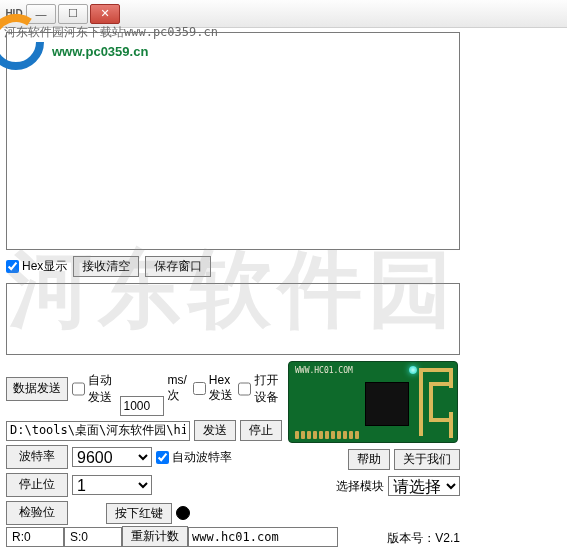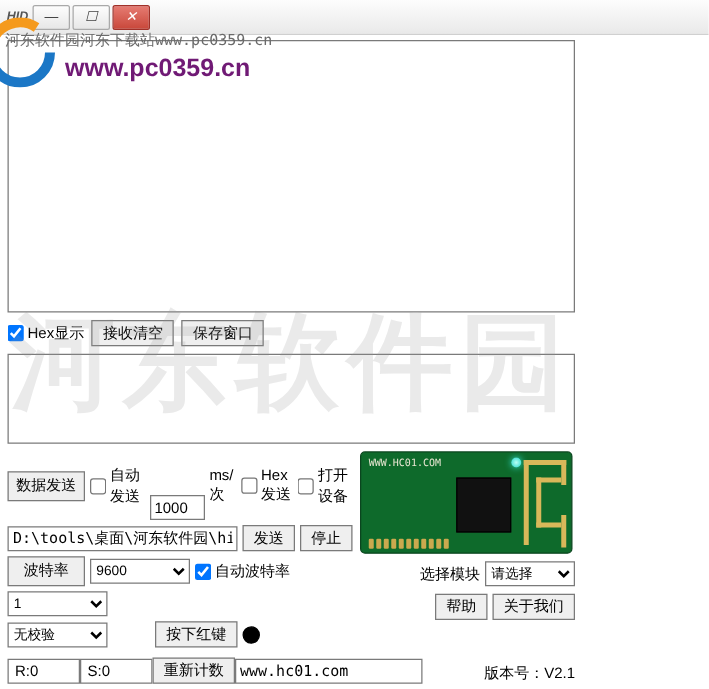--- a/index.html
+++ b/index.html
@@ -17,21 +17,20 @@
   
   .titlebar {
     height: 28px;
     background: linear-gradient(#fdfdfd, #e9e9e9);
     border-bottom: 1px solid #d0d0d0;
     display: flex;
     align-items: center;
     padding: 0 4px 0 6px;
     box-sizing: border-box;
     position: relative;
-    font-style: italic;
   }
   .titlebar .app-ico {
     width: 16px; height: 16px;
     font-size: 10px; font-weight: bold;
     color: #555;
     display:flex;align-items:center;justify-content:center;
     margin-right:4px;
   }
   .titlebar .title-text { flex: 1; color:#444; }
   .win-btns { display:flex; gap:2px; }
@@ -68,22 +67,22 @@
   .wm-url-1 {
     position:absolute;
     left:4px; top:-4px;
     font-size:12px; color:#6a6a6a; font-family:"SimSun",monospace;
     white-space:nowrap;
     z-index:3;
   }
   .wm-url-2 {
     position:absolute;
     left:52px; top:16px;
-    font-size:20px; font-weight:bold;
-    color:#701a75;
+    font-size:13px; font-weight:bold;
+    color:#15803d;
     font-family:"Microsoft YaHei",sans-serif;
     z-index:6;
     pointer-events:none;
   }
   .wm-big-text {
     position:absolute;
     left:0; right:0; top:0; bottom:0;
     display:flex;align-items:center;justify-content:center;
     pointer-events:none;
     z-index:4;
@@ -156,21 +155,21 @@
     padding:2px 3px;
     font-family:inherit;
     font-size:12px;
     box-sizing:border-box;
     height:20px;
   }
   .sel {
     border:1px solid #7a7a7a;
     background:#fff;
     height:20px;
-    font-size:11px;
+    font-size:16px;
     font-family:inherit;
   }
   .led {
     width:12px;height:12px;border-radius:50%;
     background:#000;border:1px solid #000;
   }
 
   
   .right-col { display:flex; flex-direction:column; gap:6px; align-items:stretch; }
   .pcb {
@@ -297,29 +296,28 @@
         <select class="sel" style="width:80px">
           <option>9600</option>
         </select>
         <label class="chk">
           <input type="checkbox" checked="" style="">
           <span>自动波特率</span>
         </label>
       </div>
 
       <div class="row">
+        <div class="lbl-btn">停止位</div>
         <select class="sel" style="width:80px">
           <option>1</option>
         </select>
       </div>
 
       <div class="row">
-        <select class="sel" style="width:80px">
-          <option>无校验</option>
-        </select>
+        <div class="lbl-btn">检验位</div>
         <div style="width:30px"></div>
         <button class="btn">按下红键</button>
         <div class="led"></div>
       </div>
 
     </div>
 
     <div class="right-col">
       <div class="pcb">
         <div class="silk">WWW.HC01.COM</div>
@@ -343,29 +341,29 @@
             <span></span>
             <span></span>
             <span></span>
             <span></span>
             <span></span>
             <span></span>
         </div>
       </div>
 
       <div class="mod-row">
+        <button class="btn">帮助</button>
+        <button class="btn">关于我们</button>
+      </div>
+
+      <div class="mod-row">
         <span>选择模块</span>
         <select class="sel" style="width:72px">
           <option>请选择</option>
         </select>
-      </div>
-
-      <div class="mod-row">
-        <button class="btn">帮助</button>
-        <button class="btn">关于我们</button>
       </div>
     </div>
 
   </div>
 
   <div class="status">
     <div class="stat-cell">R:0</div>
     <div class="stat-cell">S:0</div>
     <button class="btn">重新计数</button>
     <input class="txt-in" style="width: 150px; font-family: Consolas, monospace;" value="www.hc01.com">

